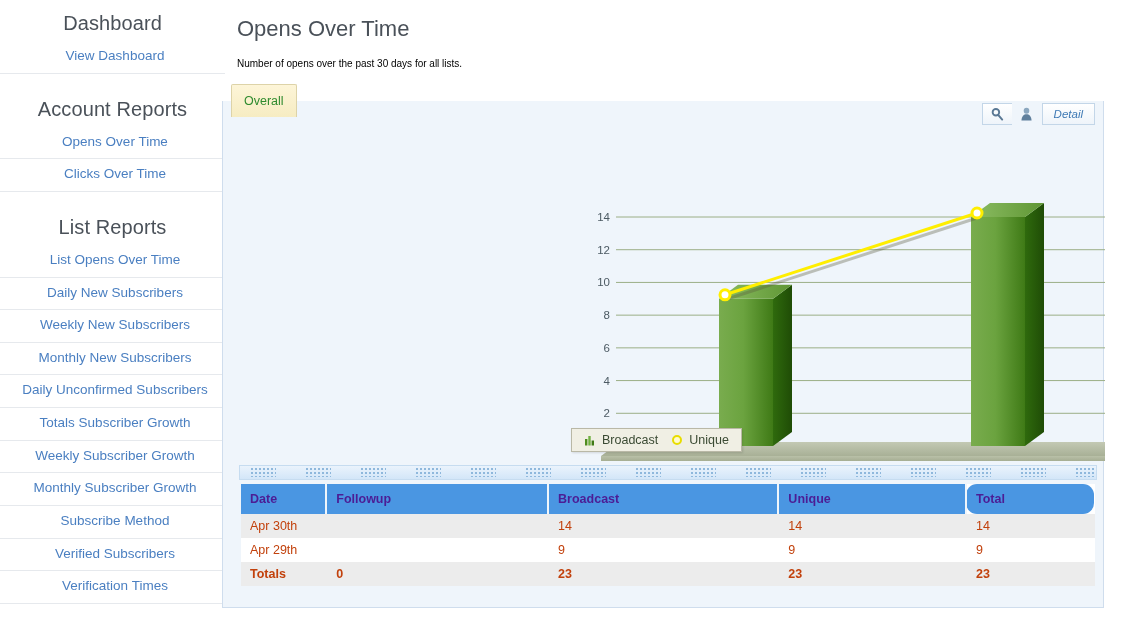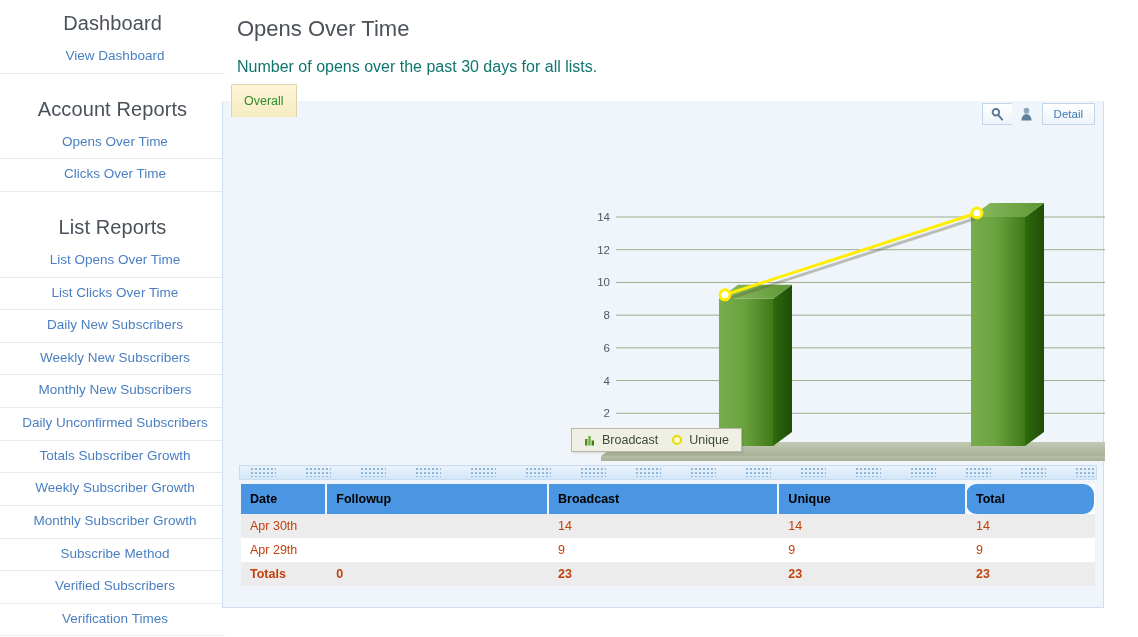--- a/index.html
+++ b/index.html
@@ -39,21 +39,21 @@
   
   #main {
     position:absolute; left:225px; top:0; right:0; top:0; height:637px;
     padding:12px 14px 0 6px;
   }
   #page-title {
     font-size:22px; font-weight:400; color:#4a5159;
     margin:4px 0 0 0; padding:0 0 0 6px;
   }
   #page-subtitle {
-    font-size:16px; color:#0f766e; margin:16px 0 0 0; padding:0 0 0 6px;
+    font-size:10px; color:#000000; margin:16px 0 0 0; padding:0 0 0 6px;
   }
 
   
   #report-panel {
     position:absolute; left:222px; top:101px;
     width:882px; height:507px;
     background:#eff5fb;
     border:1px solid #cfdded;
     border-top:none;
   }
@@ -71,20 +71,21 @@
     border:1px solid #ddd3a8; border-bottom:none;
     border-radius:2px 2px 0 0;
     cursor:pointer;
   }
 
   
   #chart-toolbar {
     position:absolute; right:8px; top:2px;
     display:flex; align-items:flex-start; height:22px;
     z-index:5;
+    font-style:italic;
   }
   .tool-btn {
     width:30px; height:22px;
     display:flex; align-items:center; justify-content:center;
     background:linear-gradient(to bottom,#ffffff,#eef4fa);
     border:1px solid #c3d6e8; border-right:none;
     cursor:pointer;
   }
   .tool-btn.flat { background:transparent; border:none; }
   #detail-btn {
@@ -136,21 +137,21 @@
 
   
   #report-table {
     position:absolute; left:18px; top:383px; width:854px;
     border-collapse:collapse;
     font-size:12.5px;
     background:#ffffff;
   }
   #report-table th {
     background:#4a96e2;
-    color:#000000;
+    color:#4c1d95;
     font-weight:bold;
     text-align:left;
     padding:8px 9px;
     border-right:2px solid #eff5fb;
     font-size:12.5px;
     height:29px;
     margin-left:40px;
   }
   #report-table th:last-child { border-right:none; }
   #report-table td {
@@ -173,21 +174,20 @@
       <a class="side-link">View Dashboard</a>
     </div>
     <div class="side-group">
       <div class="side-title sub">Account Reports</div>
       <a class="side-link">Opens Over Time</a>
       <a class="side-link">Clicks Over Time</a>
     </div>
     <div class="side-group">
       <div class="side-title sub">List Reports</div>
       <a class="side-link">List Opens Over Time</a>
-      <a class="side-link">List Clicks Over Time</a>
       <a class="side-link">Daily New Subscribers</a>
       <a class="side-link">Weekly New Subscribers</a>
       <a class="side-link">Monthly New Subscribers</a>
       <a class="side-link">Daily Unconfirmed Subscribers</a>
       <a class="side-link">Totals Subscriber Growth</a>
       <a class="side-link">Weekly Subscriber Growth</a>
       <a class="side-link">Monthly Subscriber Growth</a>
       <a class="side-link">Subscribe Method</a>
       <a class="side-link">Verified Subscribers</a>
       <a class="side-link">Verification Times</a>

